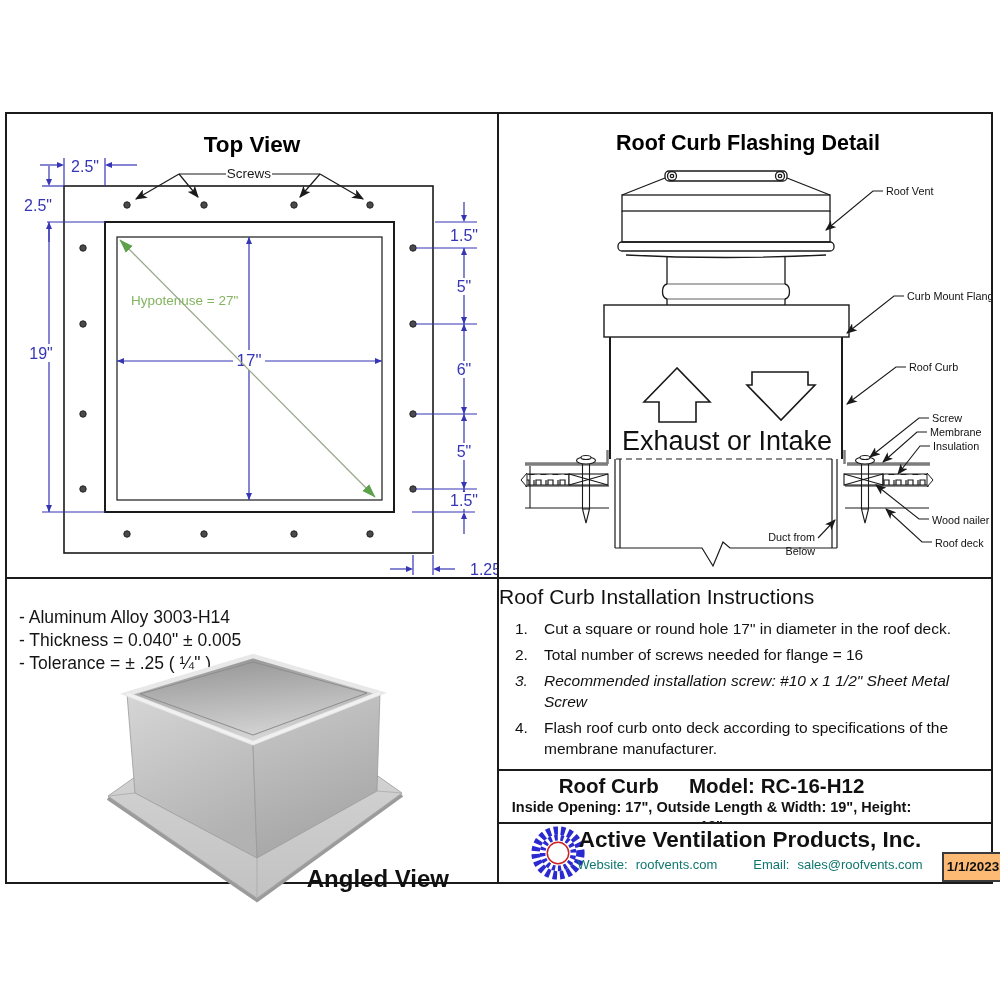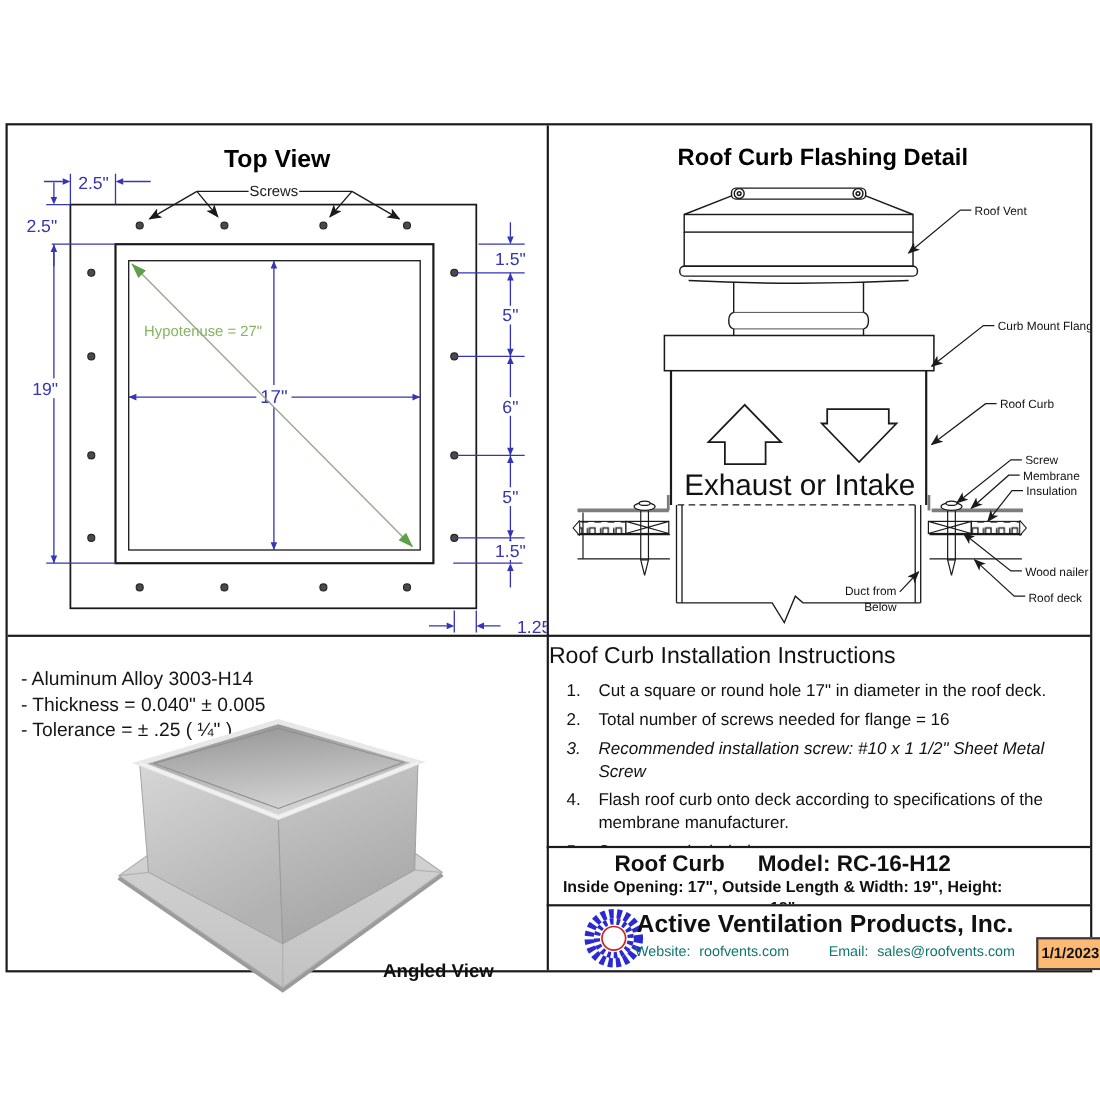--- a/index.html
+++ b/index.html
@@ -12,21 +12,21 @@
   .quad{position:absolute;overflow:hidden;}
   .q-tl{left:0;top:0;width:490px;height:533px;}
   .q-tr{left:492px;top:0;width:492px;height:463px;}
   .q-bl{left:0;top:465px;width:454px;height:303px;margin-top:21px;}
   .q-inst{left:492px;top:465px;width:492px;height:190px;}
   .q-model{left:492px;top:657px;width:425px;height:51px;text-align:center;}
   .q-co{left:511px;top:710px;width:492px;height:58px;}
   svg text{font-family:"Liberation Sans",sans-serif;}
   
   .specs{position:absolute;left:12px;top:6px;font-size:17.5px;line-height:23px;color:#151515;}
-  .angled-label{position:absolute;right:12px;bottom:10px;font-size:17px;font-weight:bold;}
+  .angled-label{position:absolute;right:12px;bottom:10px;font-size:24px;font-weight:bold;}
   
   .inst-title{margin-top:6px;text-align:left;font-size:21px;font-weight:normal;}
   .inst-list{margin-top:9px;padding-left:16px;padding-right:6px;}
   .inst-row{display:flex;margin-bottom:5px;font-size:15.5px;line-height:21px;}
   .inst-num{width:29px;flex:none;}
   .inst-text{flex:1;}
   .italic{font-style:italic;}
   
   .model-line1{padding-top:3px;font-size:20.5px;font-weight:bold;line-height:24px;}
   .model-gap{display:inline-block;width:30px;}

